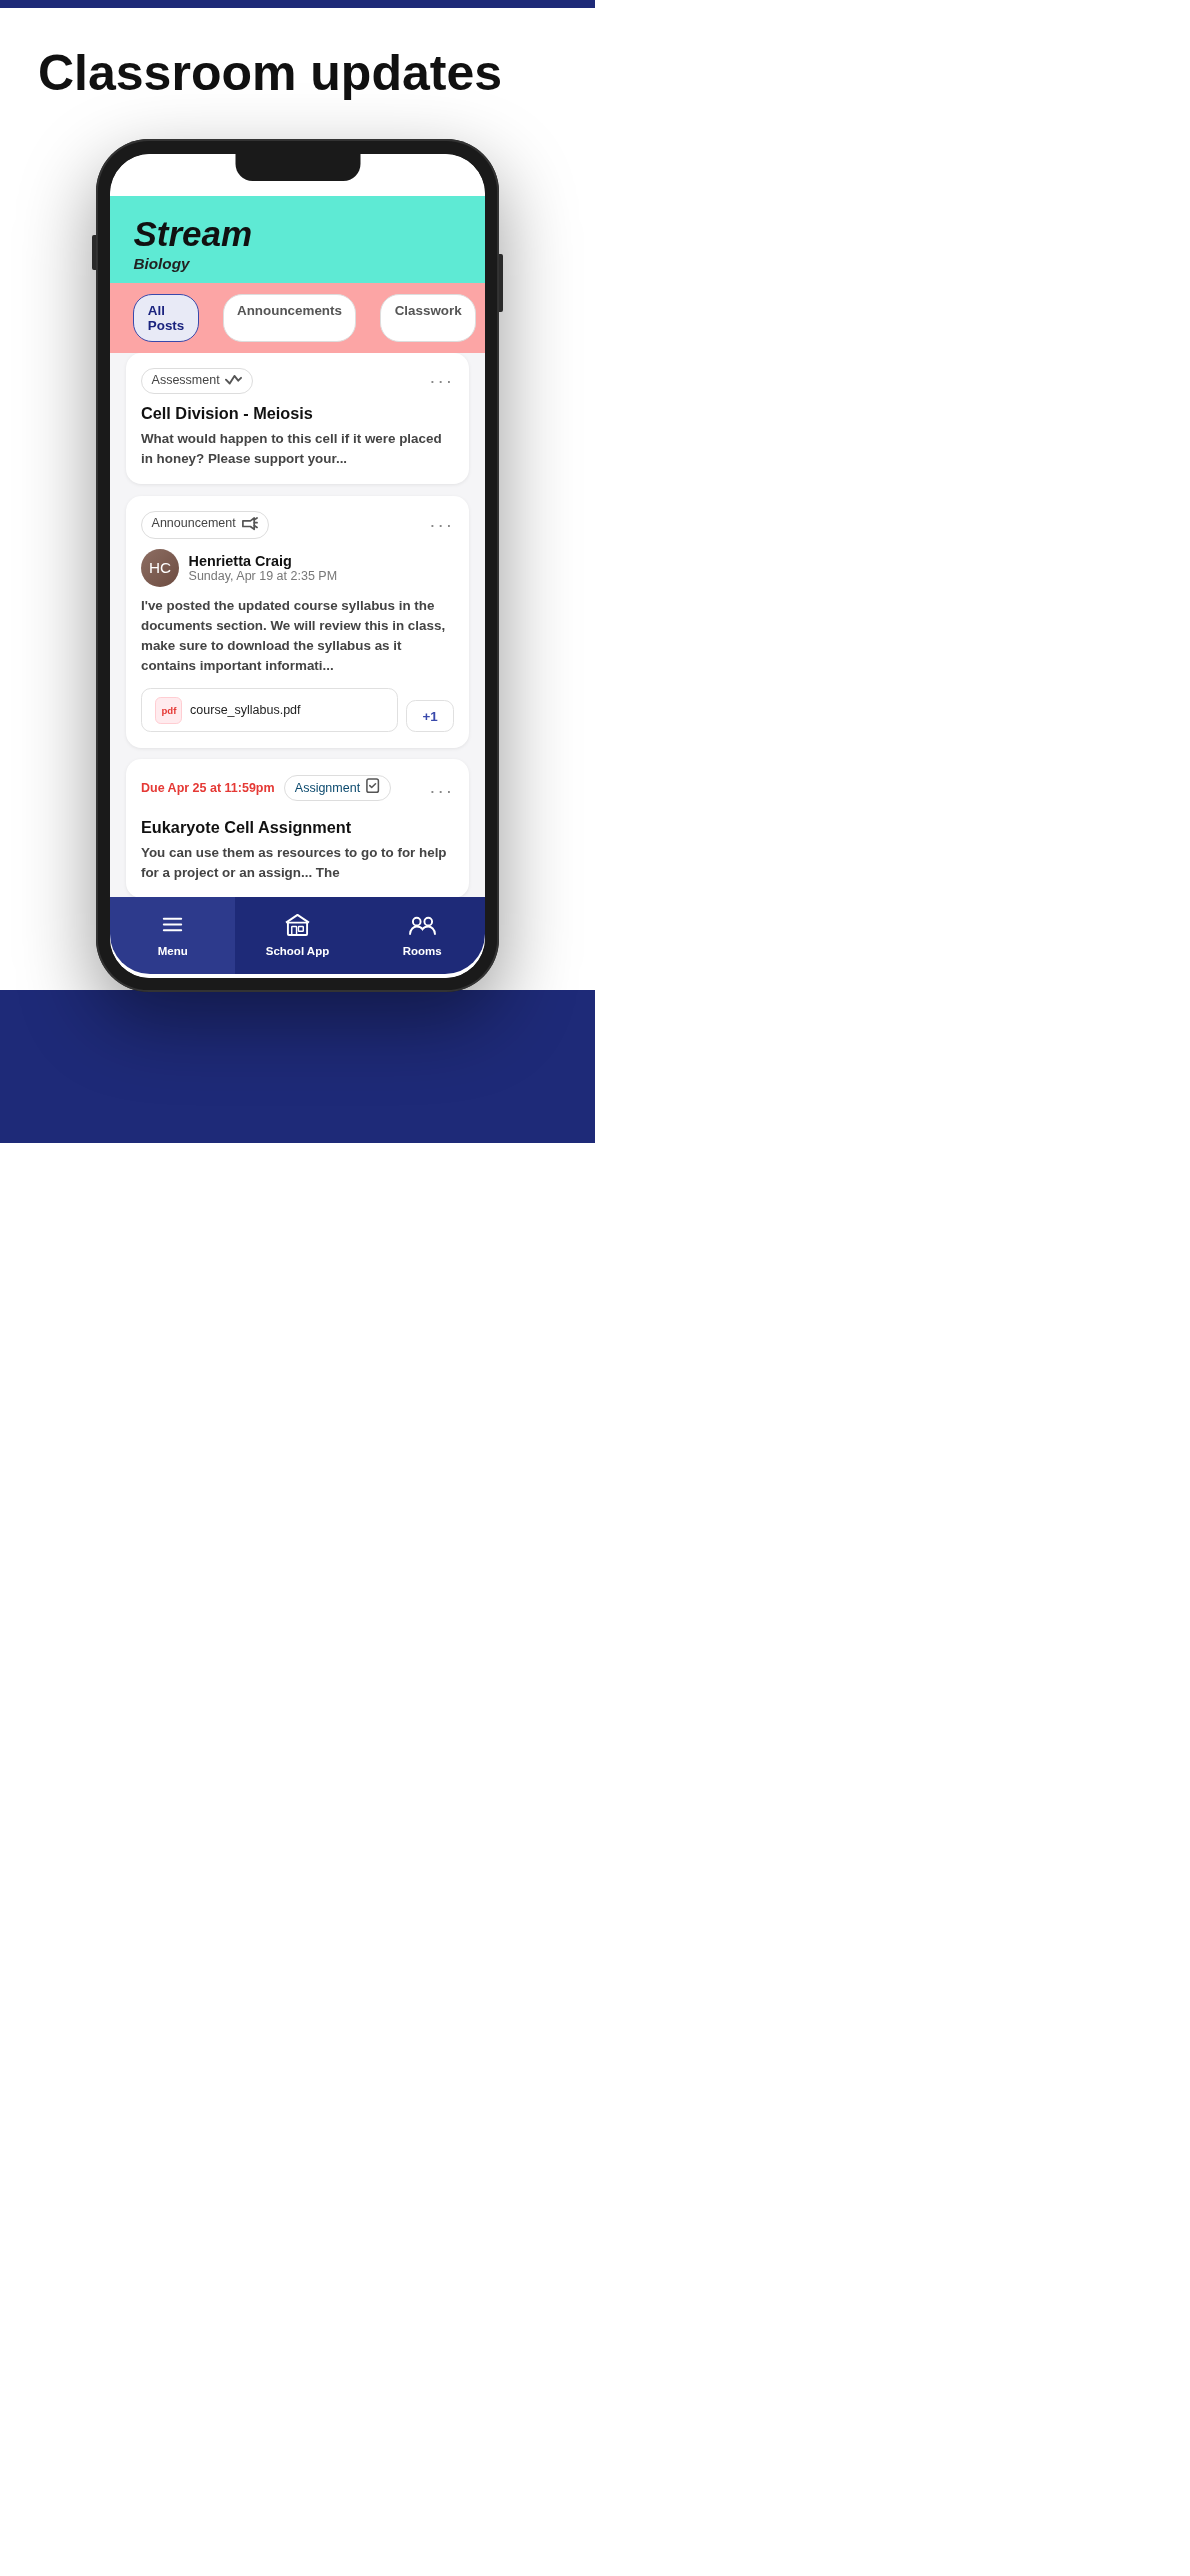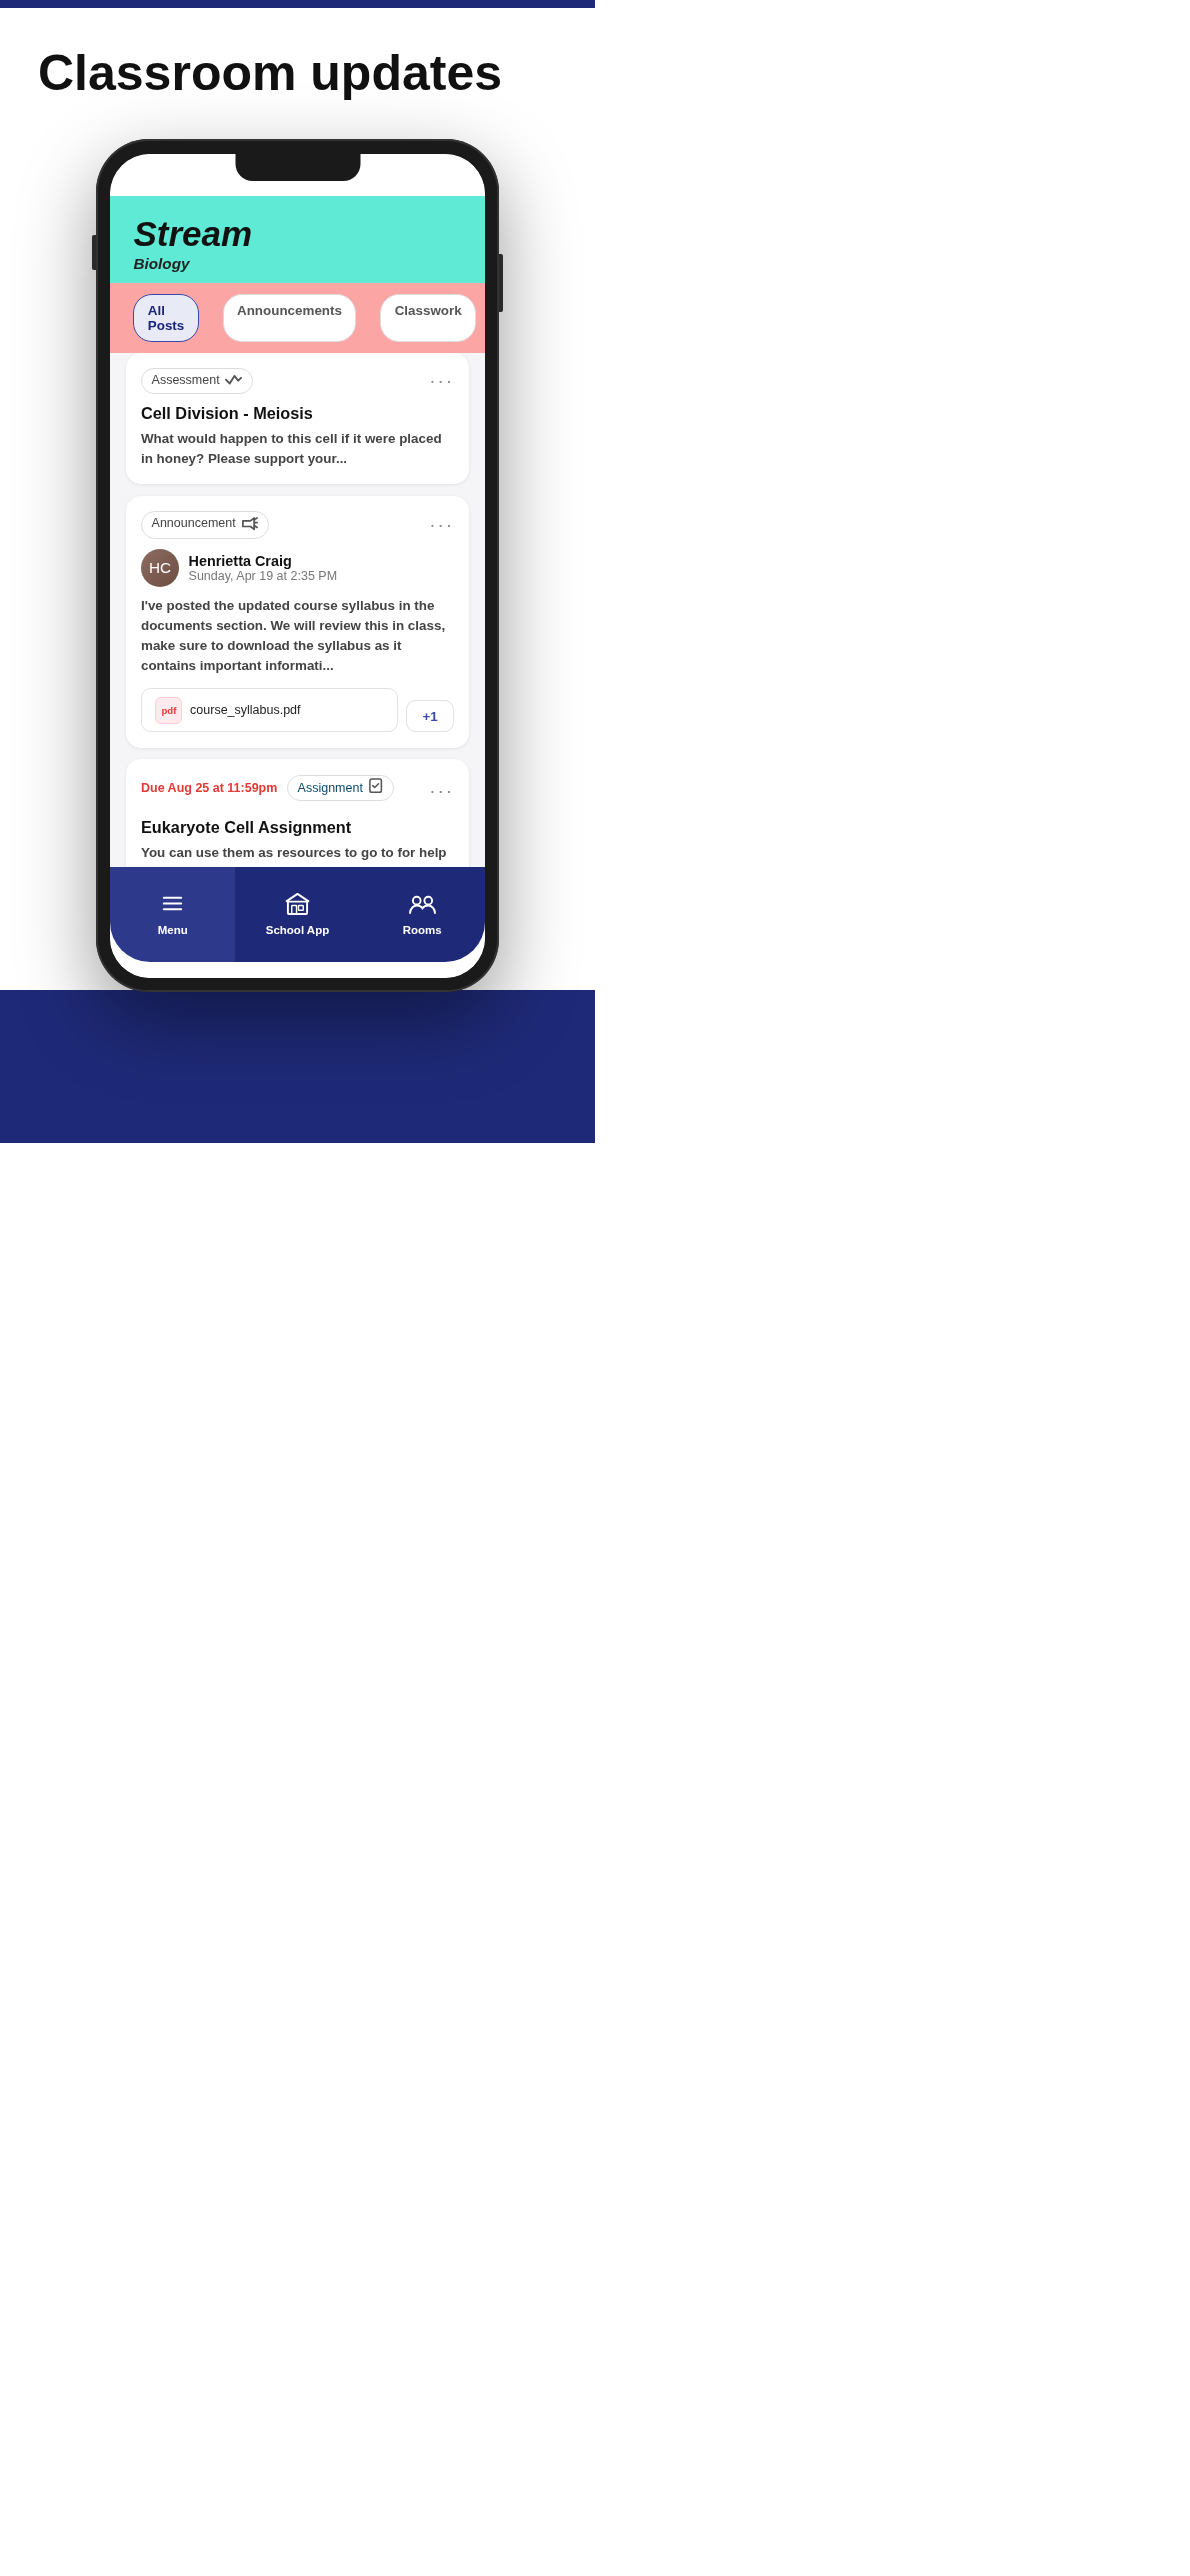--- a/index.html
+++ b/index.html
@@ -332,25 +332,25 @@
       border: 1.4px solid #ddd;
       border-radius: 19px;
       padding: 2.9px 9.6px;
       font-size: 12.5px;
       color: #0c4a6e;
     }
 
     
     .bottom-nav {
       position: absolute;
-      bottom: 16px;
+      bottom: 4px;
       left: 0;
       right: 0;
       display: flex;
-      height: 95px;
+      height: 77px;
       border-radius: 0 0 40px 40px;
       overflow: hidden;
       justify-content: center;
     }
 
     .nav-item {
       flex: 1;
       display: flex;
       flex-direction: column;
       align-items: center;
@@ -459,21 +459,21 @@
                   <div class="pdf-icon">pdf</div>
                   <span class="file-name">course_syllabus.pdf</span>
                 </div>
                 <div class="plus-badge">+1</div>
               </div>
             </div>
 
             <div class="post-card">
               <div class="post-card-header">
                 <div class="assignment-meta">
-                  <span class="due-label">Due Aug 25 at 11:59pm</span>
+                  <span class="due-label">Due Apr 25 at 11:59pm</span>
                   <div class="assignment-badge">
                     <span>Assignment</span>
                     <span>
                       <svg width="15.3" height="15.3" viewBox="0 0 16 16" fill="none">
                         <rect x="2" y="1" width="12" height="14" rx="2" stroke="#555" stroke-width="1.6" fill="none"></rect>
                         <polyline points="5,8 7,10 11,6" stroke="#555" stroke-width="1.6" fill="none" stroke-linecap="round" stroke-linejoin="round"></polyline>
                       </svg>
                     </span>
                   </div>
                 </div>

